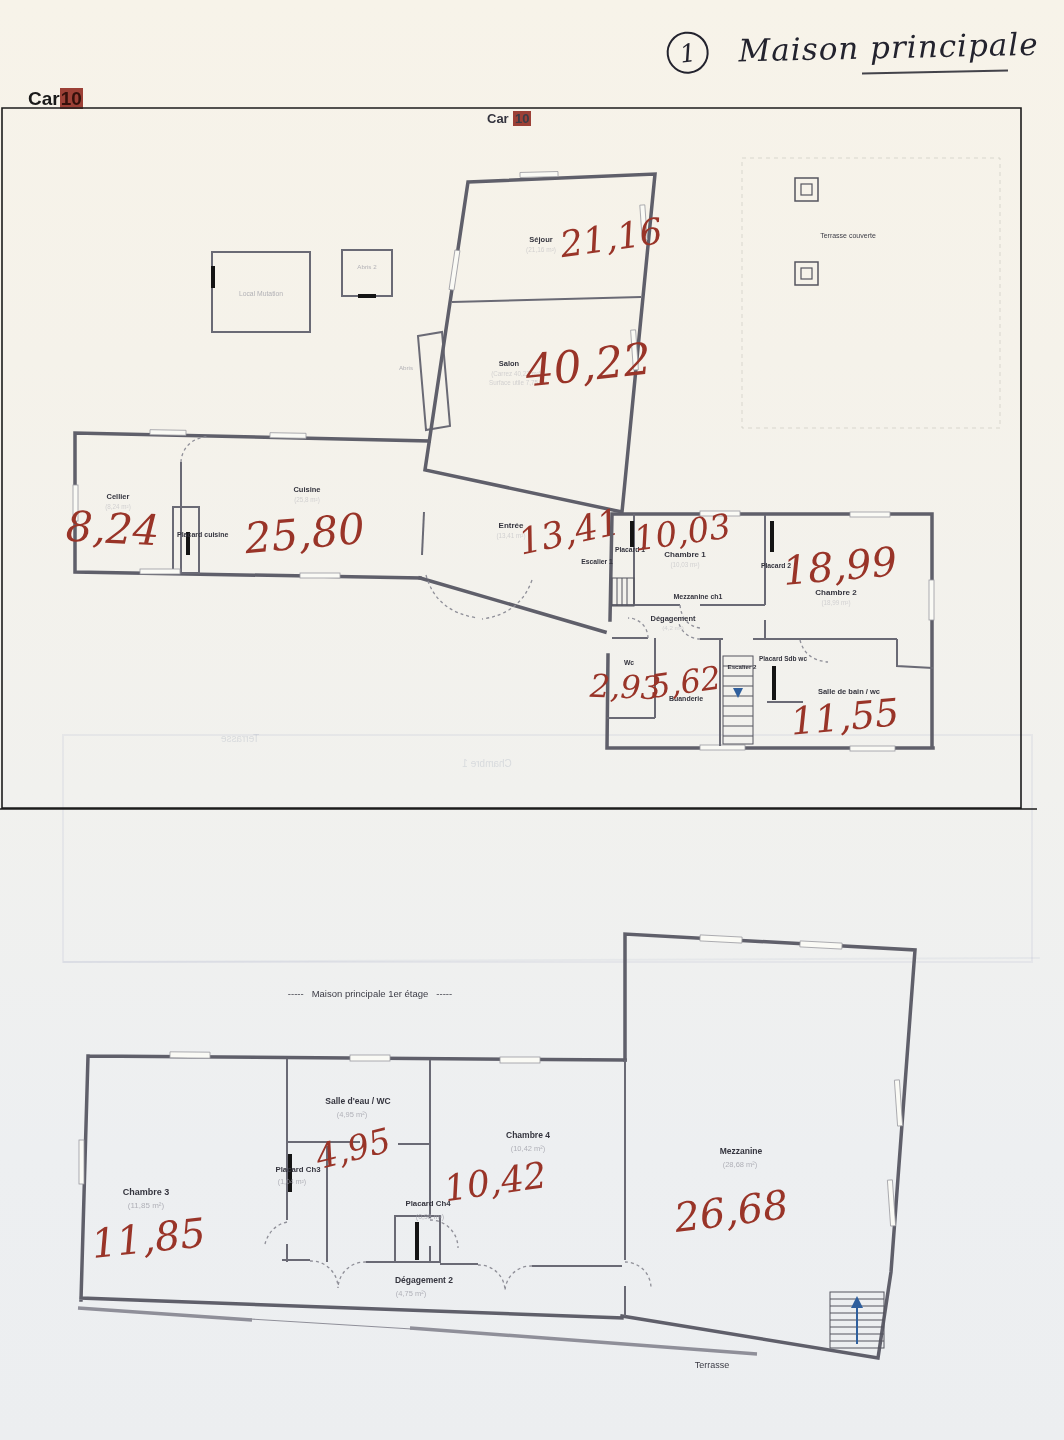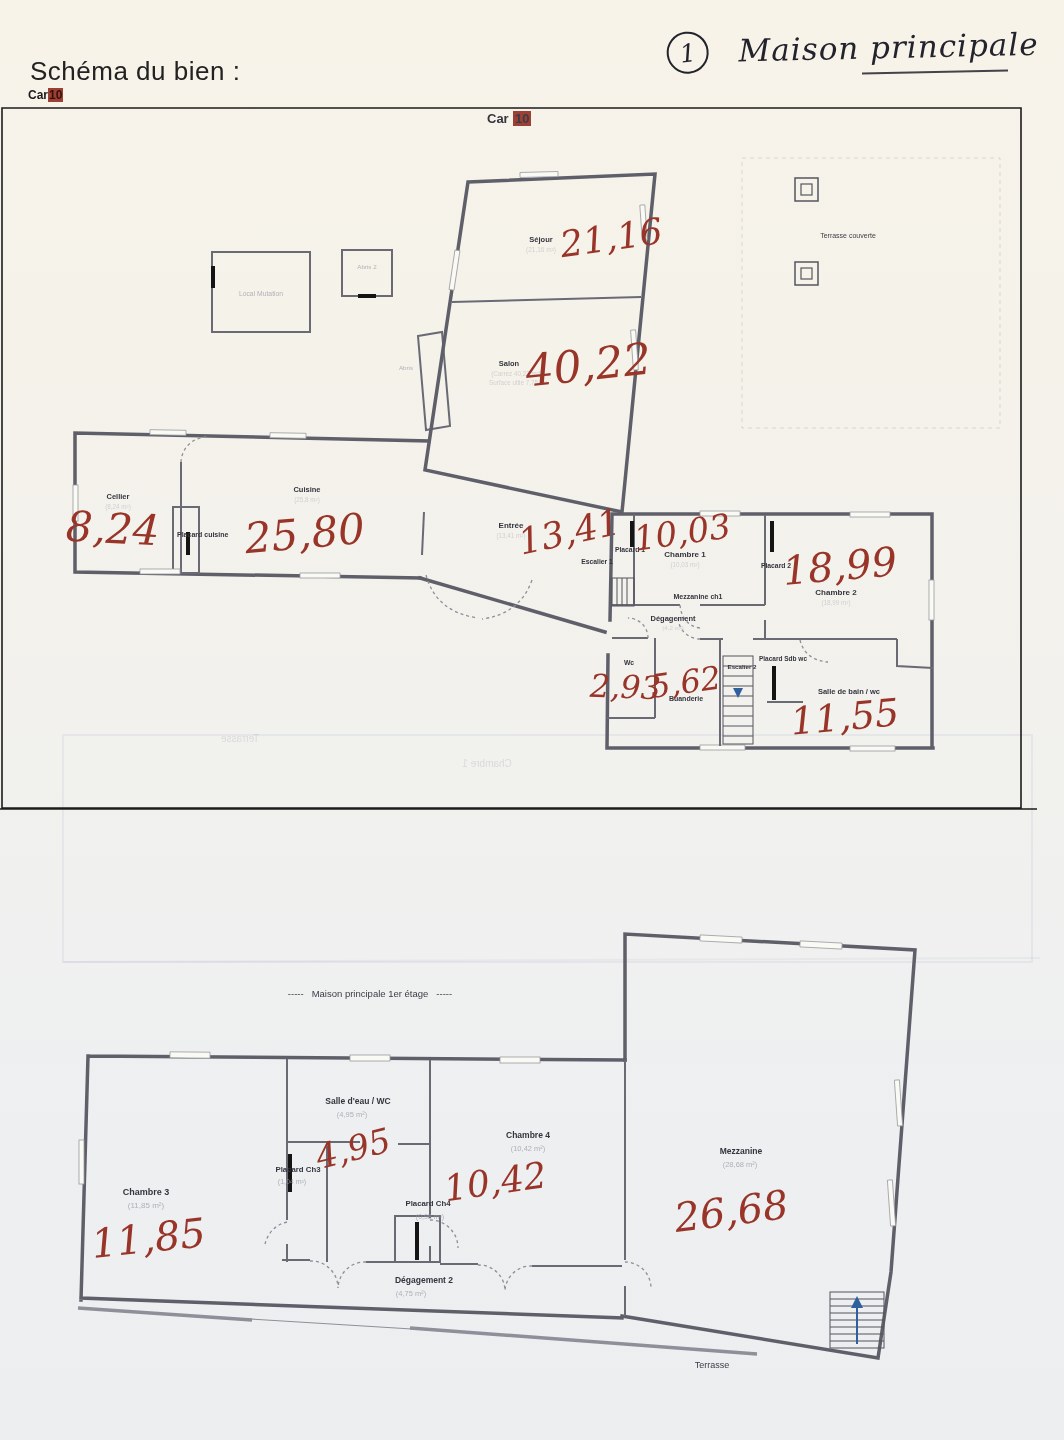--- a/index.html
+++ b/index.html
@@ -2,21 +2,21 @@
 <html><head>
 <meta charset="utf-8">
 <style>
   html,body{margin:0;padding:0;}
   .page{
     position:relative;width:1064px;height:1440px;overflow:hidden;
     background:linear-gradient(180deg,#f7f3e9 0%,#f5f2ea 25%,#f1f1ee 55%,#edeff1 80%,#eceef0 100%);
     font-family:"Liberation Sans",sans-serif;
   }
   .doc-title{position:absolute;left:30px;top:56px;font-size:26px;color:#222;letter-spacing:.5px;}
-  .doc-code{position:absolute;left:28px;top:88px;font-size:12px;font-weight:bold;color:#1a1a1a;}
+  .doc-code{position:absolute;left:28px;top:88px;font-size:19px;font-weight:bold;color:#1a1a1a;}
   .doc-code .hl,{}
   .hl{background:#9c4036;color:#35100b;padding:0 1px;}
   .hand-note{position:absolute;left:660px;top:22px;width:380px;color:#23232e;transform:rotate(-1.3deg);}
   .circle-num{
     position:absolute;left:6px;top:6px;width:38px;height:38px;border:2.5px solid #23232e;border-radius:50%;
     display:flex;align-items:center;justify-content:center;
     font-family:"DejaVu Serif",serif;font-style:italic;font-size:25px;transform:rotate(-6deg);
   }
   .note-text{
     position:absolute;left:78px;top:8px;font-family:"DejaVu Serif",serif;font-style:italic;
@@ -42,21 +42,20 @@
 
 <div class="page">
 
   <svg width="1064" height="1440" viewBox="0 0 1064 1440" style="top:0;z-index:1">
     <rect x="63" y="735" width="969" height="227" fill="none" stroke="#93a0ba" stroke-width="2" opacity="0.12"></rect>
     <line x1="63" y1="962" x2="1040" y2="958" stroke="#93a0ba" stroke-width="2" opacity="0.10"></line>
     <text class="ghosttxt" font-size="10" text-anchor="middle" transform="translate(240,742) scale(-1,1)">Terrasse</text>
     <text class="ghosttxt" font-size="10" text-anchor="middle" transform="translate(487,767) scale(-1,1)">Chambre 1</text>
   </svg>
 
-  <div class="doc-title">Schéma du bien :</div>
   <div class="doc-code"><span>Car</span><span class="hl">10</span></div>
 
   <div class="hand-note">
     <span class="circle-num">1</span>
     <span class="note-text">Maison principale</span>
   </div>
   <div class="note-underline"></div>
 
   <svg width="1064" height="715" viewBox="0 0 1064 715" style="top:100px;z-index:2">
 

